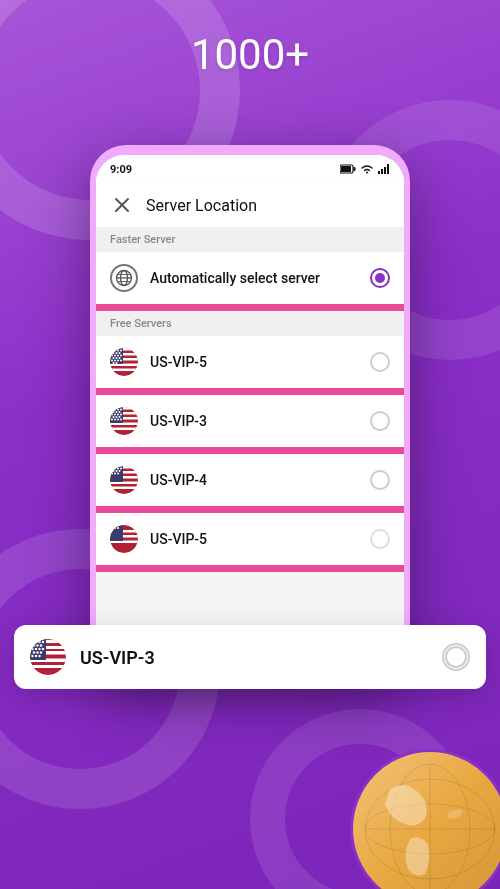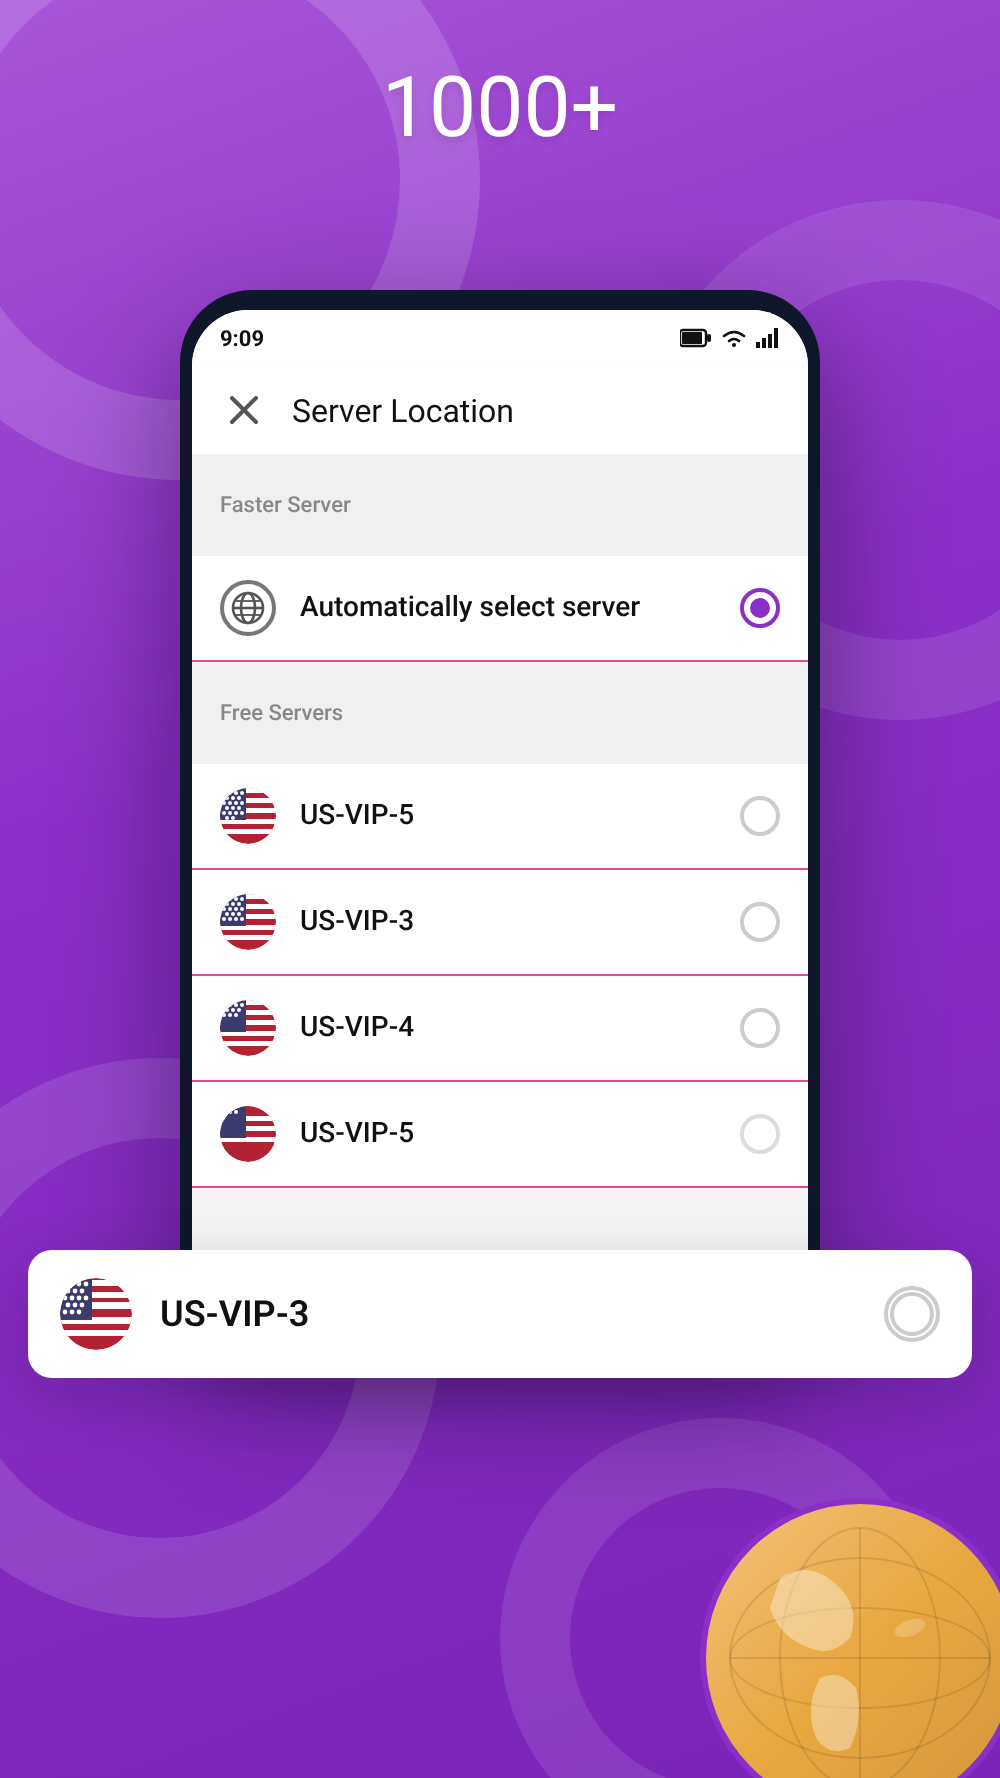--- a/index.html
+++ b/index.html
@@ -77,21 +77,21 @@
     }
 
     
     .phone-frame {
       position: absolute;
       top: 145px;
       left: 50%;
       transform: translateX(-50%);
       width: 320px;
       height: 532px;
-      background: #0f172a;
+      background: #f0abfc;
       border-radius: 36px;
       box-shadow: 0 20px 60px rgba(0,0,0,0.4);
       overflow: hidden;
       z-index: 5;
     }
 
     
     .phone-screen {
       position: absolute;
       top: 10px;
@@ -140,33 +140,33 @@
     }
     .app-bar-title {
       font-size: 16px;
       font-weight: 400;
       color: #111;
     }
 
     
     .section-label {
       background: #f0f0f0;
-      padding: 19px 14px;
+      padding: 6px 14px;
       font-size: 11px;
       color: #888;
       font-weight: 500;
     }
 
     
     .server-item {
       background: white;
       display: flex;
       align-items: center;
       padding: 12px 14px;
-      border-bottom: 1px solid #ec4899;
+      border-bottom: 7px solid #ec4899;
       cursor: pointer;
       gap: 12px;
     }
     .server-name {
       flex: 1;
       font-size: 14px;
       font-weight: 500;
       color: #111;
     }
     .radio-outer {

